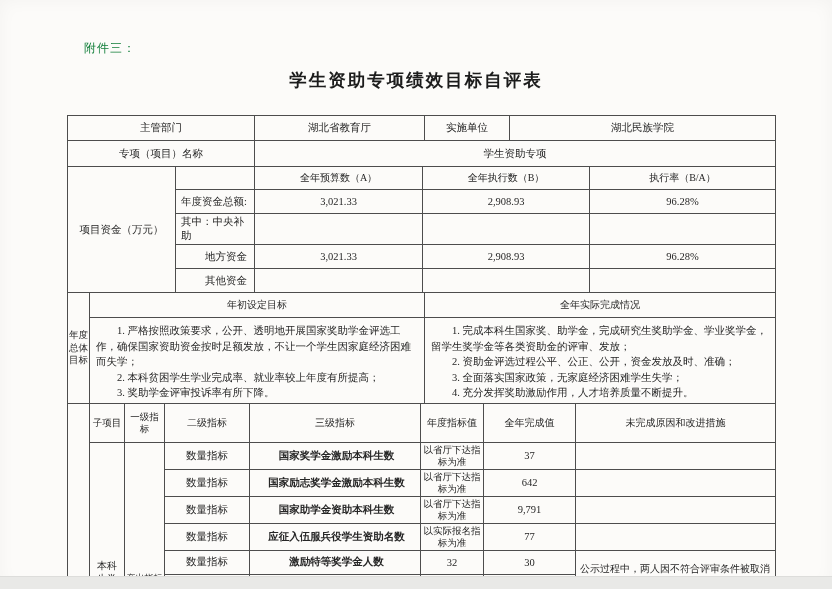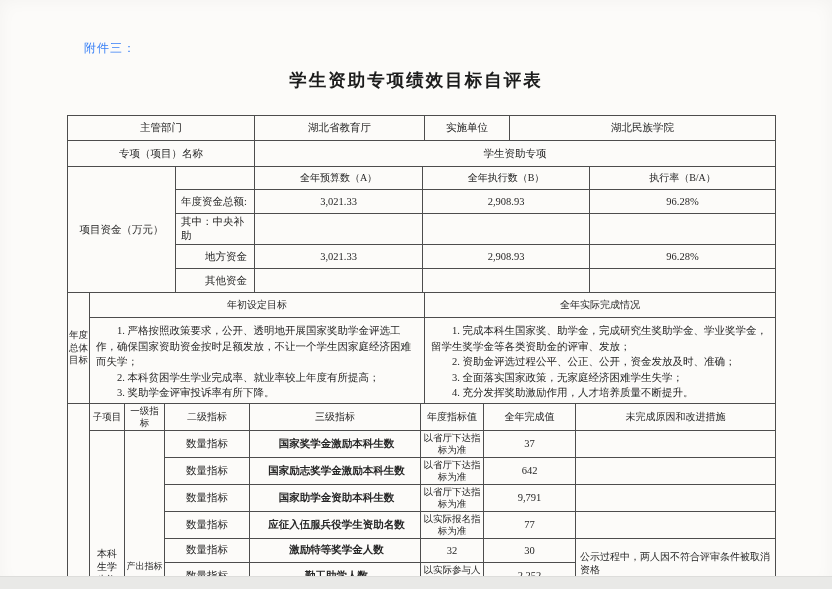--- a/index.html
+++ b/index.html
@@ -13,21 +13,21 @@
     position:absolute;left:0;top:0;width:832px;height:589px;
     background:#fcfbf9;overflow:hidden;
     box-shadow:inset 0 0 18px rgba(0,0,0,0.04);
   }
   .bottom-strip{
     position:absolute;left:0;top:576px;width:832px;height:13px;
     background:#e9e9e7;border-top:1px solid #dddddb;
   }
   .attachment{
     position:absolute;left:84px;top:40px;
-    font-size:12px;color:#3b82f6;letter-spacing:1px;
+    font-size:12px;color:#15803d;letter-spacing:1px;
   }
   .title{
     position:absolute;left:0;top:68px;width:832px;text-align:center;
     font-size:17.5px;font-weight:700;color:#1c1c1c;letter-spacing:2px;
   }
   .subtitle{
     position:absolute;left:0;top:96px;width:832px;text-align:center;
     font-size:11.5px;color:#2c2c2c;
   }
   .tables-wrap{position:absolute;left:67px;top:115px;width:708px;}
@@ -40,21 +40,21 @@
     overflow:hidden;
   }
   .left{text-align:left;padding-left:5px;}
   .right{text-align:right;padding-right:7px;}
   .goal{
     text-align:left;vertical-align:top;white-space:pre-wrap;
     font-size:10.5px;line-height:15.5px;padding:5px 6px 2px 6px;
   }
   .vlabel{font-size:9.5px;line-height:12.5px;word-break:break-all;padding:1px 1px;}
   .hdr{font-size:10px;}
-  .hdr-small{font-size:10px;line-height:12px;word-break:break-all;padding:1px 2px;}
+  .hdr-small{font-size:10px;line-height:12px;word-break:break-all;padding:13px 2px;}
   .sub-val{
     vertical-align:bottom;word-break:break-all;
     font-size:10px;line-height:13px;padding:0 6px 3px 6px;text-align:center;
   }
   .l1-val{vertical-align:bottom;font-size:9px;padding:0 1px 16px 1px;}
   .wrapcell{word-break:break-all;font-size:9.5px;line-height:12px;padding:1px 2px;}
   .l3{text-align:center;padding-left:6px;font-weight:bold;}
   .remark{
     text-align:left;vertical-align:top;
     font-size:10px;line-height:13.5px;padding:11px 4px;word-break:break-all;

